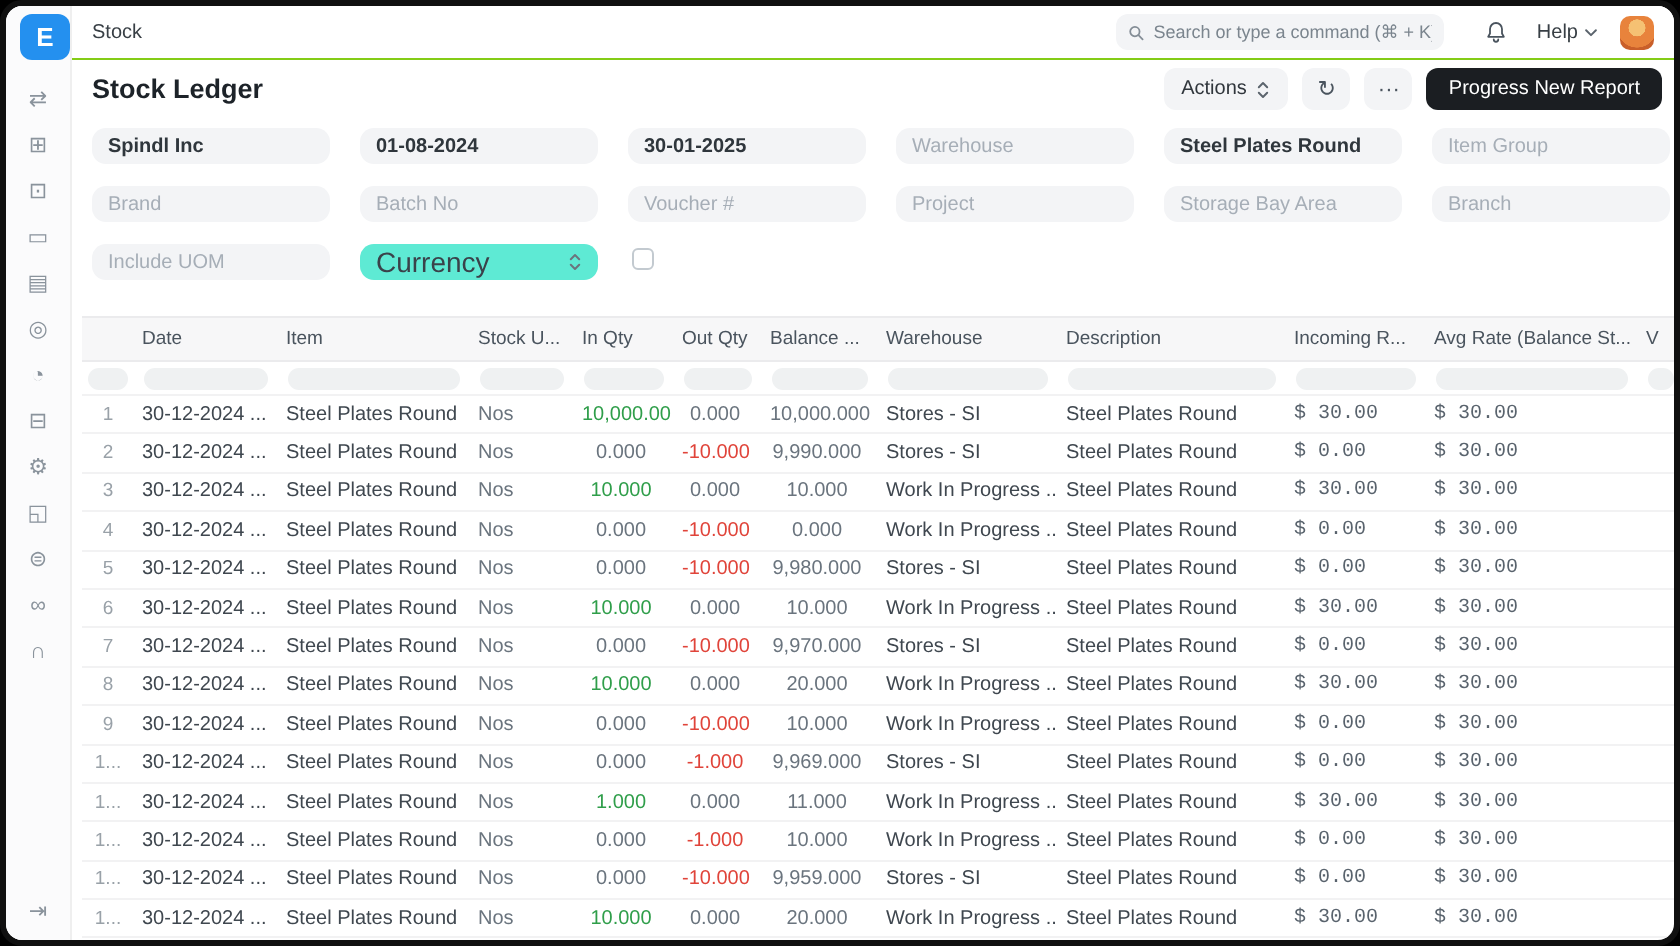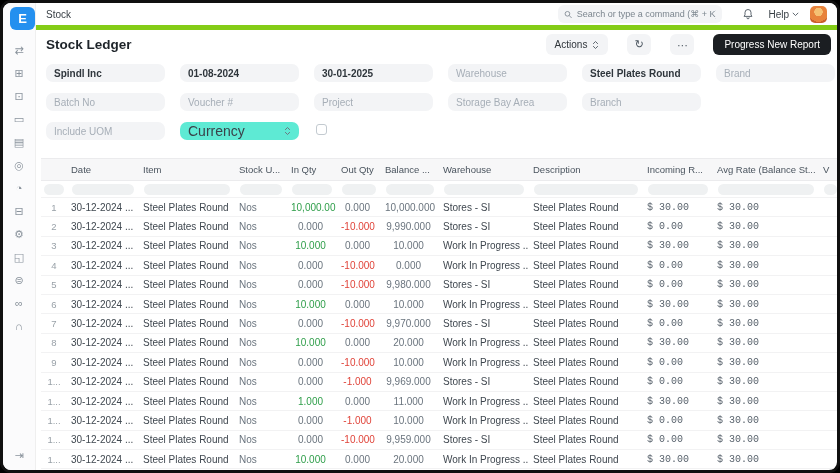--- a/index.html
+++ b/index.html
@@ -17,39 +17,39 @@
           display:flex; align-items:center; justify-content:center; z-index:6; }
   .sb-icons { position:absolute; left:0; top:41px; width:32px; display:flex;
               flex-direction:column; align-items:center; gap:10px; }
   .sb-icon { width:15px; height:13px; color:#8a939c; font-size:11px; line-height:13px;
              text-align:center; cursor:pointer; }
   .sb-bottom { position:absolute; left:0; bottom:8px; width:32px; text-align:center;
                color:#8a939c; font-size:11px; cursor:pointer; }
 
   
   .topbar { position:absolute; left:33px; right:0; top:0; height:27px; background:#fff;
-            border-bottom:5px solid #84cc16; display:flex; align-items:center; z-index:4; }
+            border-bottom:1px solid #84cc16; display:flex; align-items:center; z-index:4; }
   .breadcrumb { margin-left:10px; font-size:10px; color:#383f45; }
   .search-wrap { margin-left:auto; width:164px; height:18px; background:#f3f4f6; border-radius:6px;
                  display:flex; align-items:center; padding:0 6px; gap:4px; }
   .search-wrap input { border:none; outline:none; background:transparent; width:100%;
                        font-size:9px; color:#565f68; font-family:inherit; }
   .search-wrap input::placeholder { color:#7b858e; }
   .bell { margin-left:20px; display:flex; cursor:pointer; }
   .help { margin-left:14px; font-size:10px; color:#383f45; display:flex; align-items:center;
           gap:3px; cursor:pointer; }
   .avatar { margin-left:11px; margin-right:10px; width:17px; height:17px; border-radius:5px;
             background:radial-gradient(circle at 50% 35%, #f5c173 0 30%, #e8833c 31% 70%, #c95f2a 71%);
             cursor:pointer; }
 
   
   .page-header { position:absolute; left:33px; right:0; top:27px; height:29px; display:flex;
                  align-items:center; }
   .page-title { margin-left:10px; font-size:13.5px; font-weight:700; color:#1d2329; }
-  .ph-actions { margin-left:auto; margin-right:6px; display:flex; align-items:center; gap:19px; }
+  .ph-actions { margin-left:auto; margin-right:6px; display:flex; align-items:center; gap:7px; }
   .btn { height:21px; border:none; border-radius:6px; background:#f3f4f6; color:#30363c;
          font-size:10px; font-family:inherit; display:flex; align-items:center; gap:5px;
          padding:0 9px; cursor:pointer; font-weight:500; }
   .btn.icon-btn { width:24px; justify-content:center; padding:0; font-size:11px; color:#4a545e; }
   .btn.primary { background:#1b1e22; color:#fff; font-weight:500; padding:0 11px; }
 
   
   .filters { position:absolute; left:43px; top:61px; width:789px; }
   .filter-grid { display:grid; grid-template-columns:repeat(6,119px); column-gap:15px;
                  row-gap:11px; }
@@ -150,20 +150,21 @@
     </div>
   </div>
 
   <div class="filters">
     <div class="filter-grid" id="filter-grid">
         <input class="filter-input filled" value="Spindl Inc" style="">
         <input class="filter-input filled" value="01-08-2024" style="">
         <input class="filter-input filled" value="30-01-2025" style="">
         <input class="filter-input" placeholder="Warehouse" style="">
         <input class="filter-input filled" value="Steel Plates Round" style="">
+        <input class="filter-input" placeholder="Item Group" style="">
         <input class="filter-input" placeholder="Brand" style="">
         <input class="filter-input" placeholder="Batch No" style="">
         <input class="filter-input" placeholder="Voucher #" style="">
         <input class="filter-input" placeholder="Project" style="">
         <input class="filter-input" placeholder="Storage Bay Area" style="">
         <input class="filter-input" placeholder="Branch" style="">
       </div>
     <div class="filters-row3">
       <input class="filter-input" placeholder="Include UOM" style="">
       <div class="select-box">

